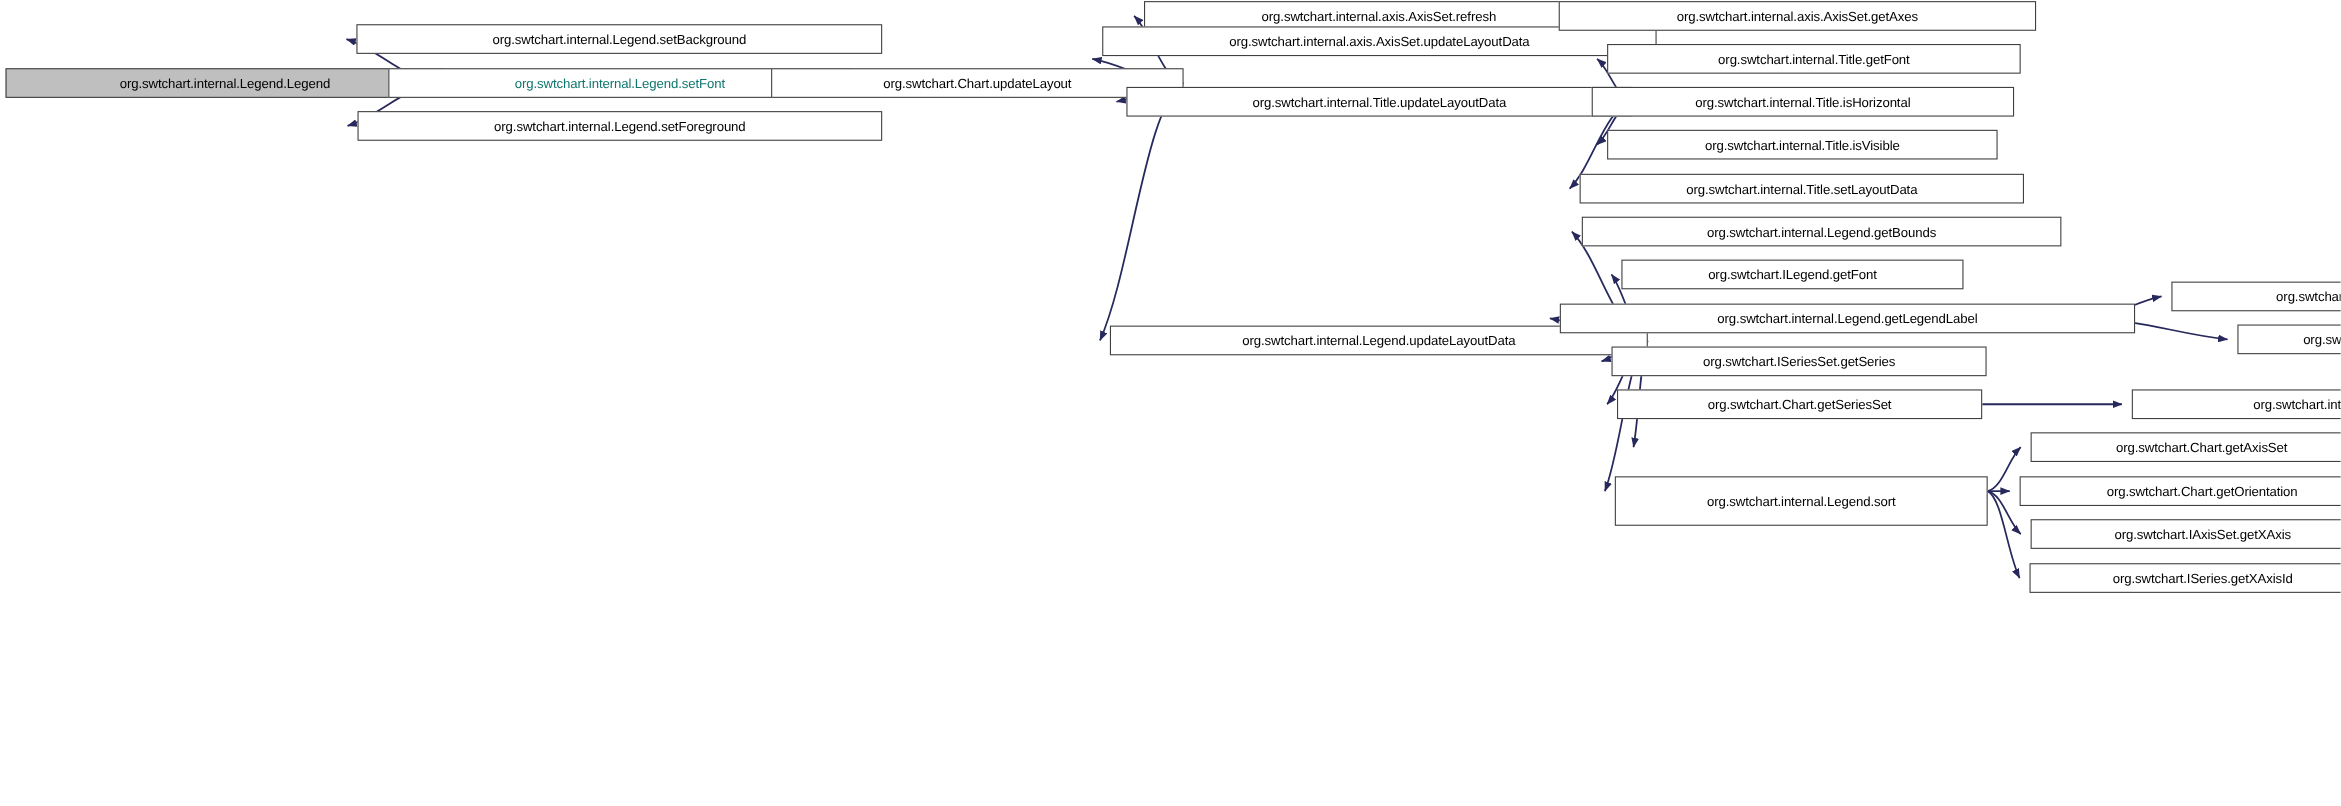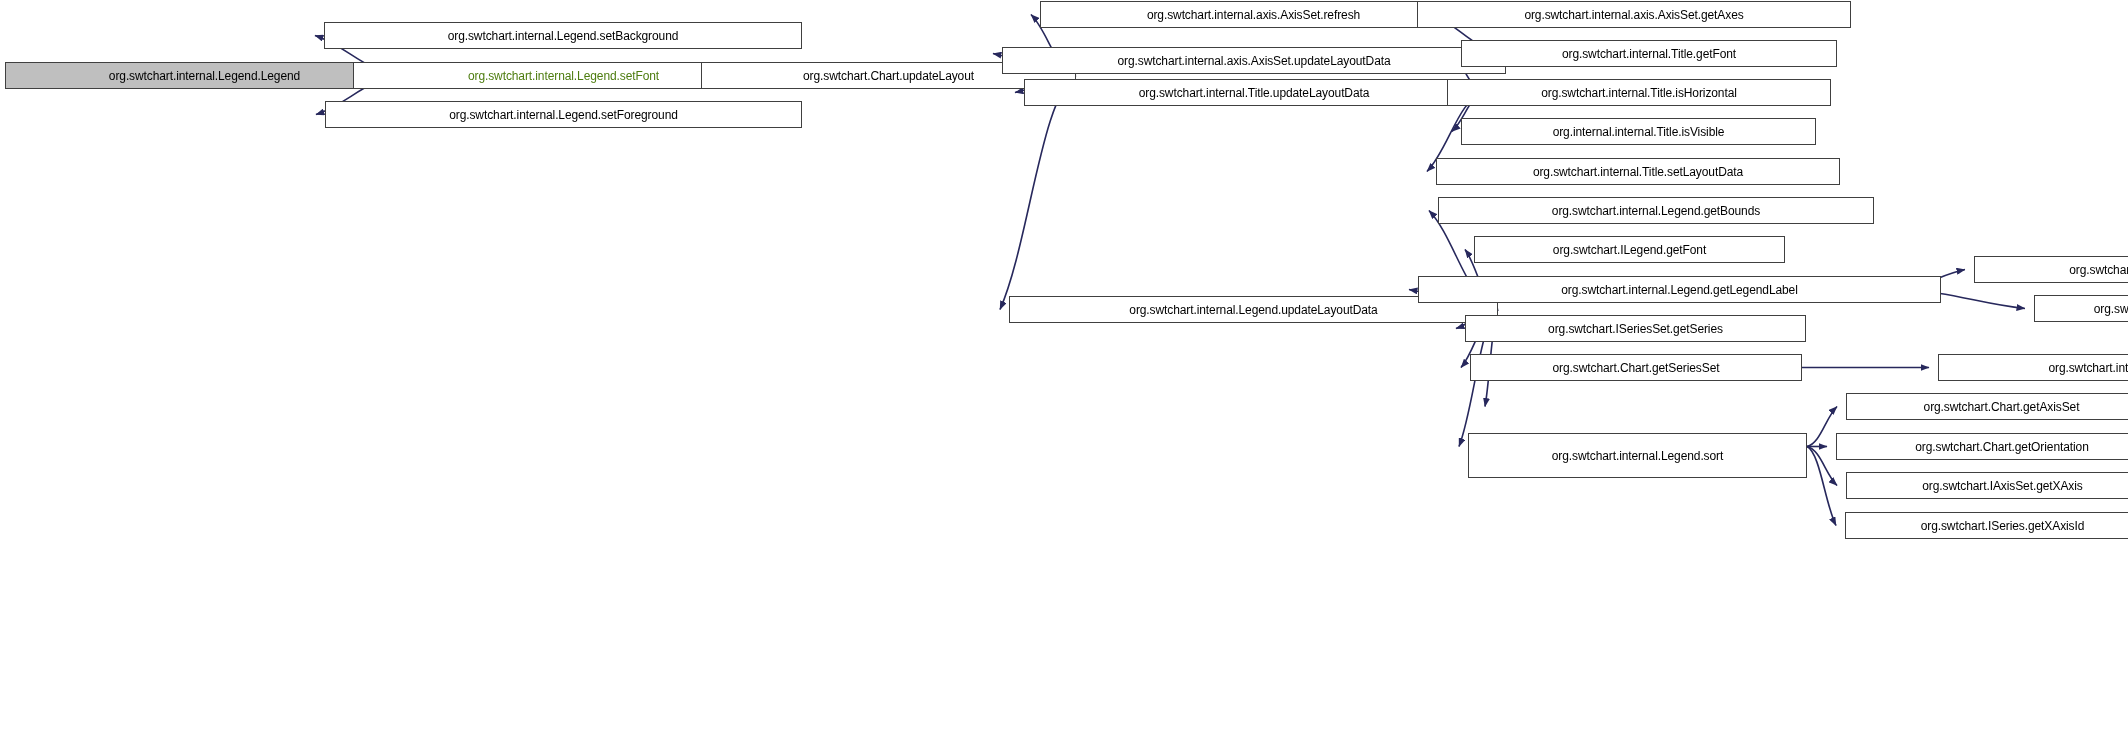--- a/index.html
+++ b/index.html
@@ -90,49 +90,49 @@
         <path d="M 1807 446.5 C 1820.5 449.62, 1825.6 474.58, 1837 485.5" fill="none" stroke="#27285c" stroke-width="1.6" marker-end="url(#arrowhead)"></path>
         <path d="M 1807 446.5 C 1820.05 452.82, 1824.98 503.38, 1836 525.5" fill="none" stroke="#27285c" stroke-width="1.6" marker-end="url(#arrowhead)"></path>
       </g>
   </svg>
 <div class="node" style="left: 324px; top: 22px; width: 478px; height: 27px; background: rgb(255, 255, 255); border-color: rgb(64, 64, 64); color: rgb(0, 0, 0);">
       <span class="node-label">org.swtchart.internal.Legend.setBackground</span>
     </div>
     <div class="node root" style="left: 5px; top: 62px; width: 399px; height: 27px; background: rgb(191, 191, 191); border-color: rgb(64, 64, 64); color: rgb(0, 0, 0);">
       <span class="node-label">org.swtchart.internal.Legend.Legend</span>
     </div>
-    <div class="node" style="left: 353px; top: 62px; width: 421px; height: 27px; background: rgb(255, 255, 255); border-color: rgb(64, 64, 64); color: #4d7c0f;">
+    <div class="node" style="left: 353px; top: 62px; width: 421px; height: 27px; background: rgb(255, 255, 255); border-color: rgb(64, 64, 64); color: #0f766e;">
       <span class="node-label">org.swtchart.internal.Legend.setFont</span>
     </div>
     <div class="node" style="left: 325px; top: 101px; width: 477px; height: 27px; background: rgb(255, 255, 255); border-color: rgb(64, 64, 64); color: rgb(0, 0, 0);">
       <span class="node-label">org.swtchart.internal.Legend.setForeground</span>
     </div>
     <div class="node" style="left: 701px; top: 62px; width: 375px; height: 27px; background: rgb(255, 255, 255); border-color: rgb(64, 64, 64); color: rgb(0, 0, 0);">
       <span class="node-label">org.swtchart.Chart.updateLayout</span>
     </div>
     <div class="node" style="left: 1040px; top: 1px; width: 427px; height: 27px; background: rgb(255, 255, 255); border-color: rgb(64, 64, 64); color: rgb(0, 0, 0);">
       <span class="node-label">org.swtchart.internal.axis.AxisSet.refresh</span>
     </div>
-    <div class="node" style="left: 1002px; top: 47px; width: 504px; height: 27px; background: rgb(255, 255, 255); border-color: rgb(64, 64, 64); color: rgb(0, 0, 0);">
+    <div class="node" style="left: 1002px; top: 24px; width: 504px; height: 27px; background: rgb(255, 255, 255); border-color: rgb(64, 64, 64); color: rgb(0, 0, 0);">
       <span class="node-label">org.swtchart.internal.axis.AxisSet.updateLayoutData</span>
     </div>
     <div class="node" style="left: 1024px; top: 79px; width: 460px; height: 27px; background: rgb(255, 255, 255); border-color: rgb(64, 64, 64); color: rgb(0, 0, 0);">
       <span class="node-label">org.swtchart.internal.Title.updateLayoutData</span>
     </div>
     <div class="node" style="left: 1417px; top: 1px; width: 434px; height: 27px; background: rgb(255, 255, 255); border-color: rgb(64, 64, 64); color: rgb(0, 0, 0);">
       <span class="node-label">org.swtchart.internal.axis.AxisSet.getAxes</span>
     </div>
     <div class="node" style="left: 1461px; top: 40px; width: 376px; height: 27px; background: rgb(255, 255, 255); border-color: rgb(64, 64, 64); color: rgb(0, 0, 0);">
       <span class="node-label">org.swtchart.internal.Title.getFont</span>
     </div>
     <div class="node" style="left: 1447px; top: 79px; width: 384px; height: 27px; background: rgb(255, 255, 255); border-color: rgb(64, 64, 64); color: rgb(0, 0, 0);">
       <span class="node-label">org.swtchart.internal.Title.isHorizontal</span>
     </div>
     <div class="node" style="left: 1461px; top: 118px; width: 355px; height: 27px; background: rgb(255, 255, 255); border-color: rgb(64, 64, 64); color: rgb(0, 0, 0);">
-      <span class="node-label">org.internal.internal.Title.isVisible</span>
+      <span class="node-label">org.swtchart.internal.Title.isVisible</span>
     </div>
     <div class="node" style="left: 1436px; top: 158px; width: 404px; height: 27px; background: rgb(255, 255, 255); border-color: rgb(64, 64, 64); color: rgb(0, 0, 0);">
       <span class="node-label">org.swtchart.internal.Title.setLayoutData</span>
     </div>
     <div class="node" style="left: 1009px; top: 296px; width: 489px; height: 27px; background: rgb(255, 255, 255); border-color: rgb(64, 64, 64); color: rgb(0, 0, 0);">
       <span class="node-label">org.swtchart.internal.Legend.updateLayoutData</span>
     </div>
     <div class="node" style="left: 1438px; top: 197px; width: 436px; height: 27px; background: rgb(255, 255, 255); border-color: rgb(64, 64, 64); color: rgb(0, 0, 0);">
       <span class="node-label">org.swtchart.internal.Legend.getBounds</span>
     </div>

